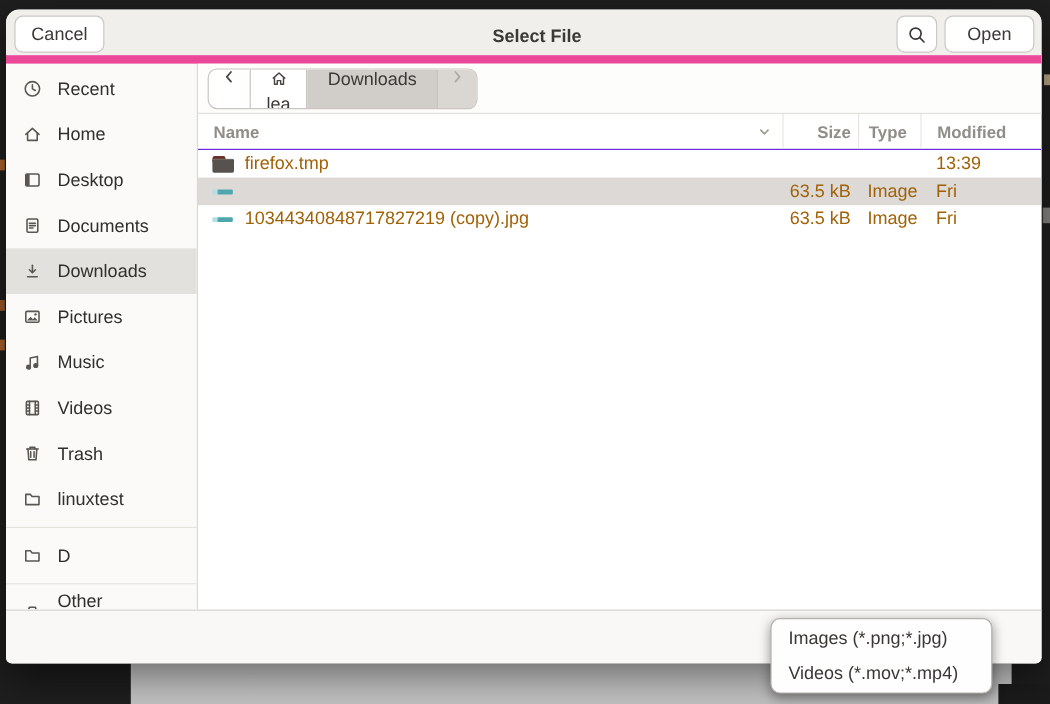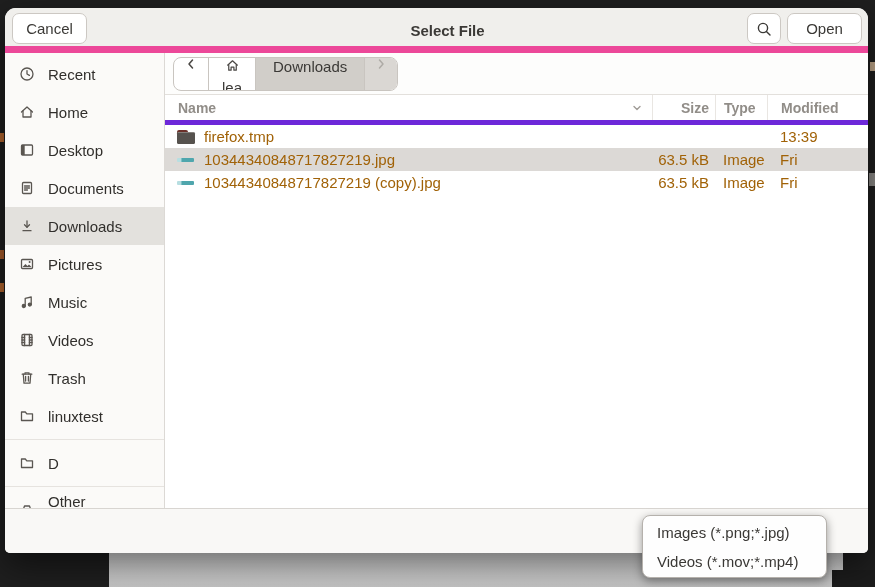--- a/index.html
+++ b/index.html
@@ -106,21 +106,21 @@
   }
   .crumb:last-child { border-right: none; }
   .crumb.nav { padding: 0 11px; color: #4a4744; }
   .crumb.current { background: #d1cec9; padding: 0 17px; }
   .crumb.fwd { background: #dad7d3; color: #aeaba6; padding: 0 10px; }
   .crumb .ic { display: flex; color: #4a4744; }
 
   
   .colheader {
     flex: 0 0 30px; height: 30px; display: flex; align-items: stretch;
-    border-bottom: 5px solid #6d28d9;
+    border-bottom: 1px solid #6d28d9;
     font-size: 14px; font-weight: bold; color: #918d88;
   }
   .ch { display: flex; align-items: center; }
   .ch-name { flex: 1 1 auto; padding-left: 13px; justify-content: space-between; }
   .ch-size { flex: 0 0 63px; justify-content: flex-end; padding-right: 6px; border-left: 1px solid #e9e6e2; }
   .ch-type { flex: 0 0 52px; padding-left: 8px; border-left: 1px solid #e9e6e2; }
   .ch-mod  { flex: 0 0 101px; padding-left: 13px; border-left: 1px solid #e9e6e2; }
   .sort-ic { margin-right: 9px; display: flex; color: #a09c97; }
 
   
@@ -371,21 +371,20 @@
               <span class="fi fi-folder"></span>
               <span>firefox.tmp</span>
             </div>
             <div class="fc-size"></div>
             <div class="fc-type"></div>
             <div class="fc-mod">13:39</div>
           </div>
           <div class="frow selected">
             <div class="fc-name">
               <span class="fi fi-image"></span>
-              <span>10344340848717827219.jpg</span>
             </div>
             <div class="fc-size">63.5 kB</div>
             <div class="fc-type">Image</div>
             <div class="fc-mod">Fri</div>
           </div>
           <div class="frow">
             <div class="fc-name">
               <span class="fi fi-image"></span>
               <span>10344340848717827219 (copy).jpg</span>
             </div>

